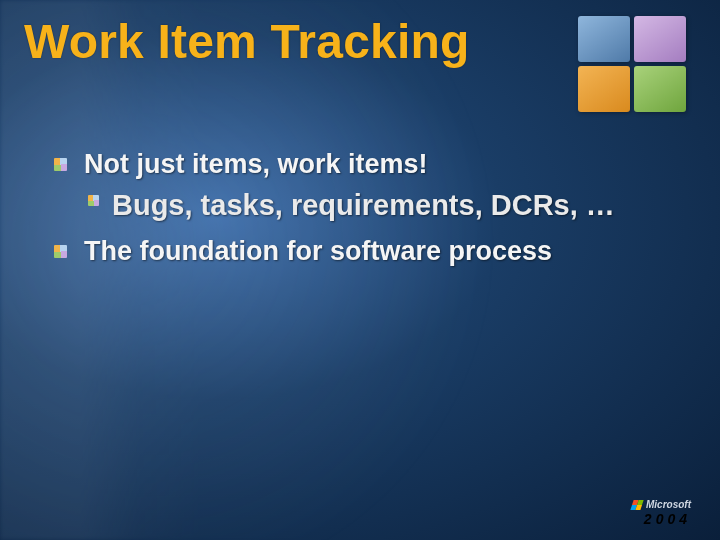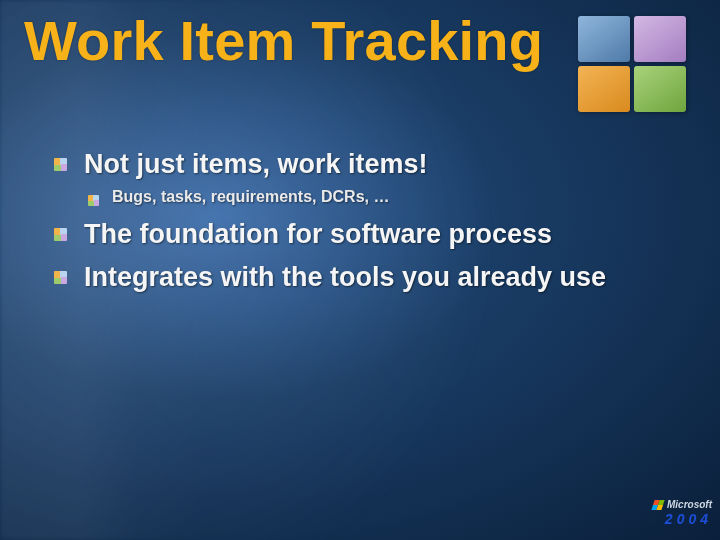--- a/index.html
+++ b/index.html
@@ -15,22 +15,22 @@
     position: absolute; inset: 0;
     background:
       linear-gradient(90deg, rgba(180,200,230,0.08) 80px, rgba(180,200,230,0.02) 140px, transparent 200px),
       radial-gradient(circle at 20% 45%, rgba(220,235,255,0.10), transparent 55%);
     filter: blur(2px);
     pointer-events: none;
   }
 
   .title {
     position: absolute;
-    top: 8px; left: 24px;
-    font-size: 56px;
+    top: 14px; left: 24px;
+    font-size: 48px;
     font-weight: 700;
     color: #f7b21a;
     text-shadow: 0 0 2px rgba(0,0,0,0.4);
     letter-spacing: 0.2px;
   }
 
   .logo-grid {
     position: absolute;
     top: 16px; right: 30px;
     width: 112px; height: 100px;
@@ -77,38 +77,38 @@
   ul.bullets > li::before {
     background:
       conic-gradient(#b8d4ef 0 25%, #c9a9e0 0 50%, #9ecb6b 0 75%, #f0b44a 0 100%);
     border-radius: 1px;
   }
 
   ul.sub { list-style: none; margin: 6px 0 10px 0; }
   ul.sub > li {
     position: relative;
     padding-left: 28px;
-    font-size: 16px;
+    font-size: 29px;
     font-weight: 700;
     line-height: 1.3;
     color: #eaeaea;
     text-shadow: 1px 1px 2px rgba(0,0,0,0.5);
   }
   ul.sub > li::before {
     content: "";
     position: absolute;
     left: 4px; top: 8px;
     width: 11px; height: 11px;
     background: conic-gradient(#b8d4ef 0 25%, #c9a9e0 0 50%, #9ecb6b 0 75%, #f0b44a 0 100%);
     border-radius: 1px;
   }
 
   .footer-logo {
     position: absolute;
-    right: 8px; bottom: 14px;
+    right: 29px; bottom: 14px;
     text-align: right;
     line-height: 1;
     margin-top: 16px;
   }
   .footer-logo .ms {
     display: flex; align-items: center; justify-content: flex-end; gap: 4px;
     color: #cfd7e2; font-size: 10px; font-style: italic; font-weight: 700;
     margin-bottom: 2px;
   }
   .footer-logo .ms .flag {
@@ -120,21 +120,21 @@
   .footer-logo .ms .flag span:nth-child(3){background:#00a4ef;}
   .footer-logo .ms .flag span:nth-child(4){background:#ffb900;}
   .footer-logo .teched {
     font-size: 22px; font-weight: 800; letter-spacing: -0.5px; color: #e8edf5;
     font-style: italic;
   }
   .footer-logo .teched .tech { color:#e8edf5; }
   .footer-logo .teched .ed { color:#e8edf5; font-weight: 400; }
   .footer-logo .teched .dot { color:#f0c419; font-style: normal; margin: 0 1px; }
   .footer-logo .year {
-    font-size: 14px; font-weight: 800; color: #1d4ed8; font-style: italic;
+    font-size: 14px; font-weight: 800; color: #000000; font-style: italic;
     letter-spacing: 4px;
   }
 </style>
 </head>
 <body>
 
 <div class="bg-blur"></div>
 
 <h1 class="title">Work Item Tracking</h1>
 
@@ -151,23 +151,20 @@
       <span>Not just items, work items!</span>
       <ul class="sub">
         <li>
           <span>Bugs, tasks, requirements, DCRs, …</span>
         </li>
       </ul>
     </li>
     <li>
       <span>The foundation for software process</span>
     </li>
-    <li>
-      <span>Integrates with the tools you already use</span>
-    </li>
   </ul>
 </div>
 
 <div class="footer-logo">
   <div class="ms">
     <span class="flag">
       <span></span>
         <span></span>
         <span></span>
         <span></span>

